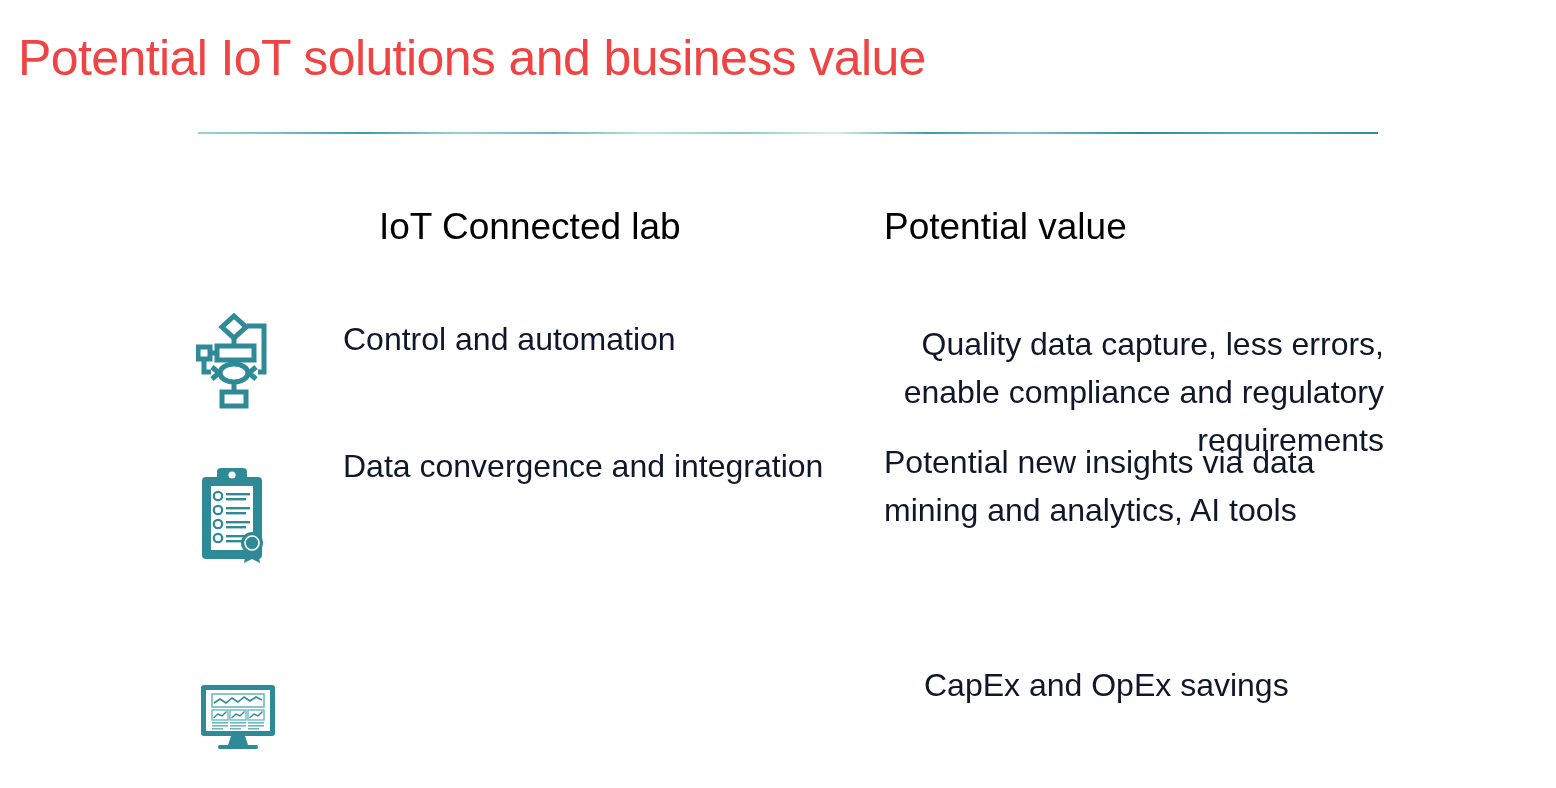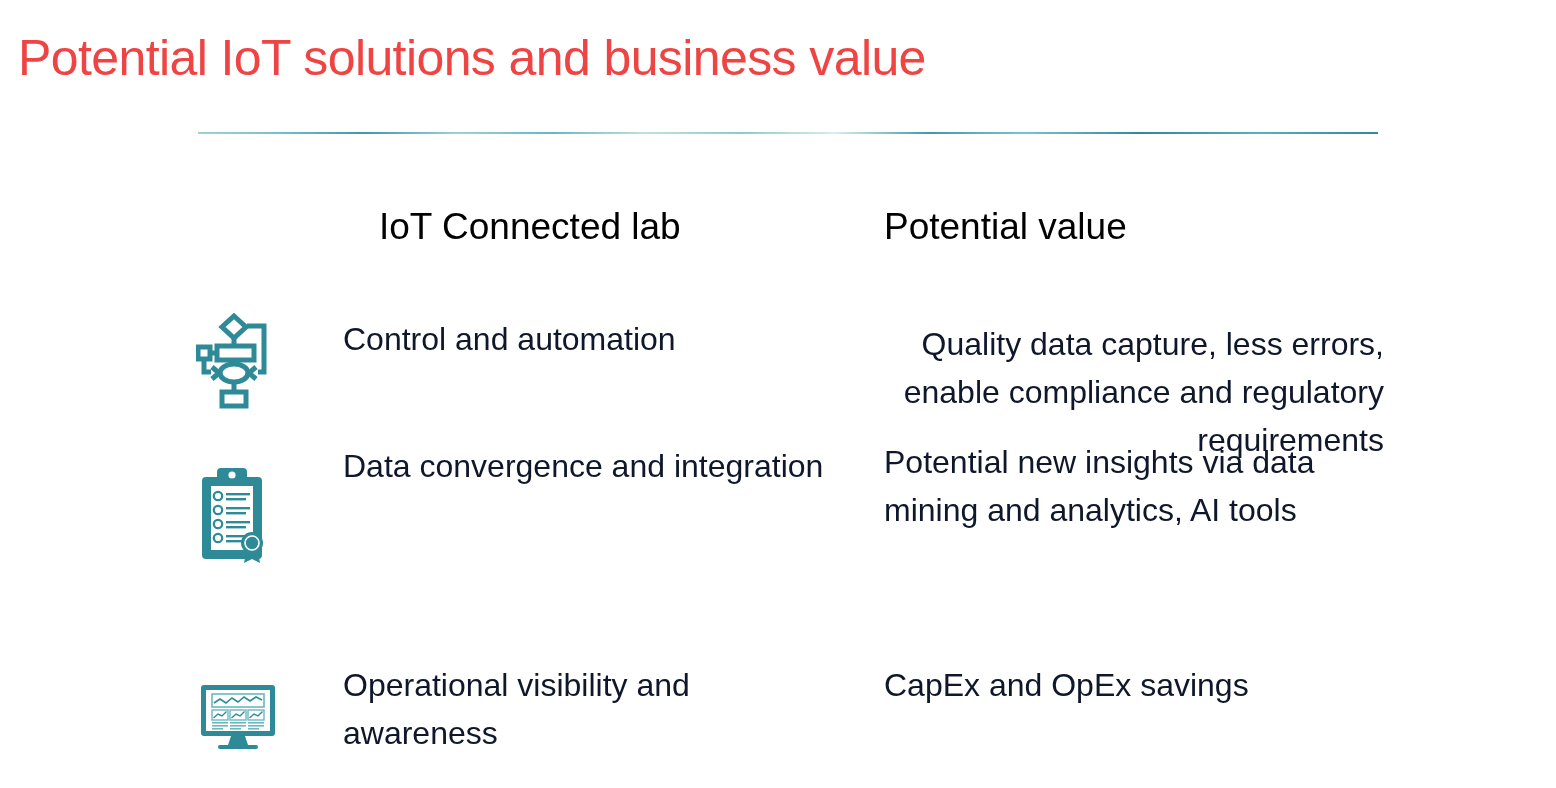--- a/index.html
+++ b/index.html
@@ -83,21 +83,21 @@
   }
   .cell.c1 { left: 343px; width: 500px; }
   .cell.c2 { left: 884px; width: 500px; }
 
   
   .r1.c1 { top: 315px; }
   .r1.c2 { top: 320px; text-align: right; }
   .r2.c1 { top: 442px; }
   .r2.c2 { top: 438px; }
   .r3.c1 { top: 661px; }
-  .r3.c2 { top: 661px; }
+  .r3.c2 { top: 661px; margin-left: 40px; }
 
   
   .icon-slot {
     position: absolute;
     display: block;
   }
   .icon-slot.i1 { left: 196px; top: 313px; width: 74px; height: 100px; }
   .icon-slot.i2 { left: 200px; top: 463px; width: 70px; height: 102px; }
   .icon-slot.i3 { left: 198px; top: 683px; width: 88px; height: 68px; }
   .icon-slot svg { display: block; width: 100%; height: 100%; }
@@ -220,16 +220,15 @@
           <rect x="50" y="39" width="16" height="1.6"></rect>
           <rect x="50" y="42" width="16" height="1.6"></rect>
           <rect x="50" y="45" width="11" height="1.6"></rect>
         </g>
 
         <path d="M33 53 h14 l3 9 h-20 z" fill="#2e8a96"></path>
         <rect x="20" y="62" width="40" height="4" rx="2" fill="#2e8a96"></rect>
       </svg>
     </span>
   </div>
-  <div class="cell c1 r3">Operational visibility and awareness</div>
   <div class="cell c2 r3">CapEx and OpEx savings</div>
 
 </div>
 
 </body></html>

